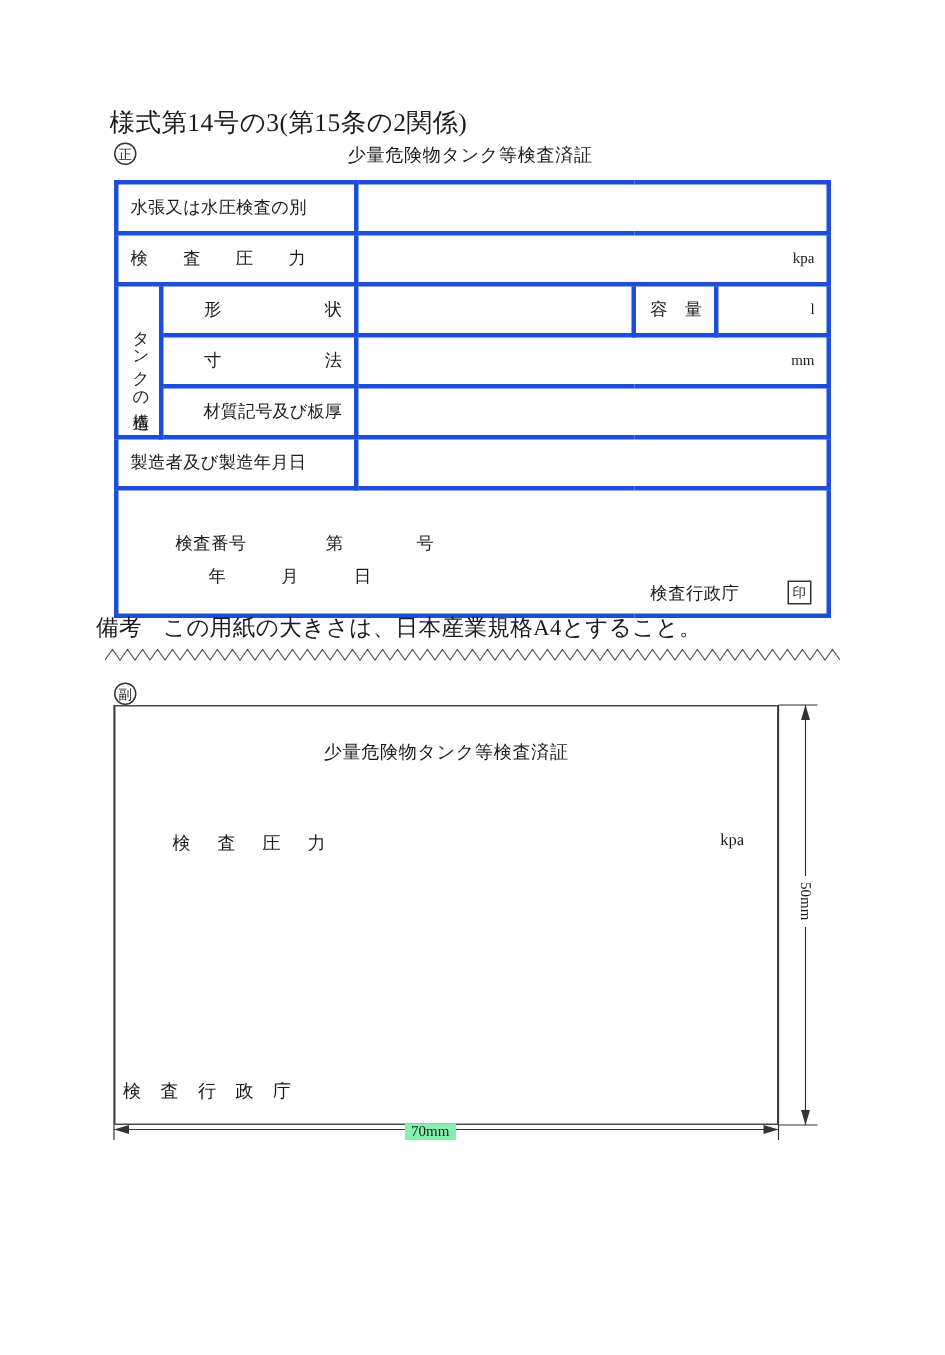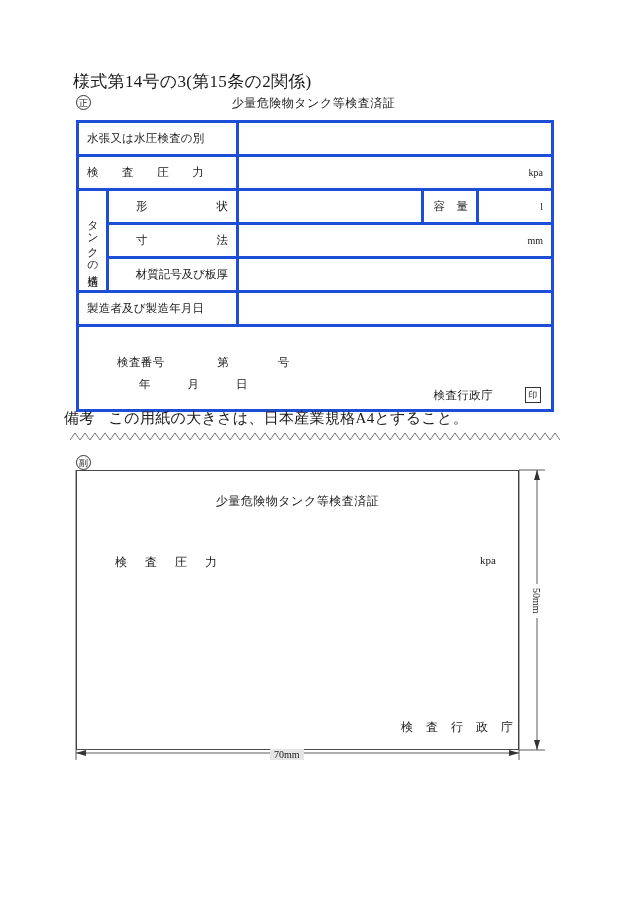--- a/index.html
+++ b/index.html
@@ -198,42 +198,42 @@
     font-size: 11px;
   }
   .r1 { top: 83px; }
   .r2 { top: 134px; }
   .r3 { top: 175px; }
   .plate-agency {
     position: absolute;
     left: 0;
     top: 248px;
     width: 100%;
-    text-align: right;
+    text-align: left;
     font-size: 12px;
     letter-spacing: 5px;
     padding-left: 5px;
     box-sizing: border-box;
   }
 
   
   .dim-svg {
     position: absolute;
     left: 0;
     top: 0;
     width: 630px;
     height: 903px;
     pointer-events: none;
   }
   .dim-label-w {
     position: absolute;
     left: 270px;
     top: 749px;
     font-size: 10px;
-    background: #e5e5e5;
+    background: #86efac;
     padding: 0 4px;
   }
   .dim-label-h {
     position: absolute;
     left: 531px;
     top: 584px;
     font-size: 10px;
     writing-mode: vertical-rl;
     text-orientation: mixed;
     background: #fff;

